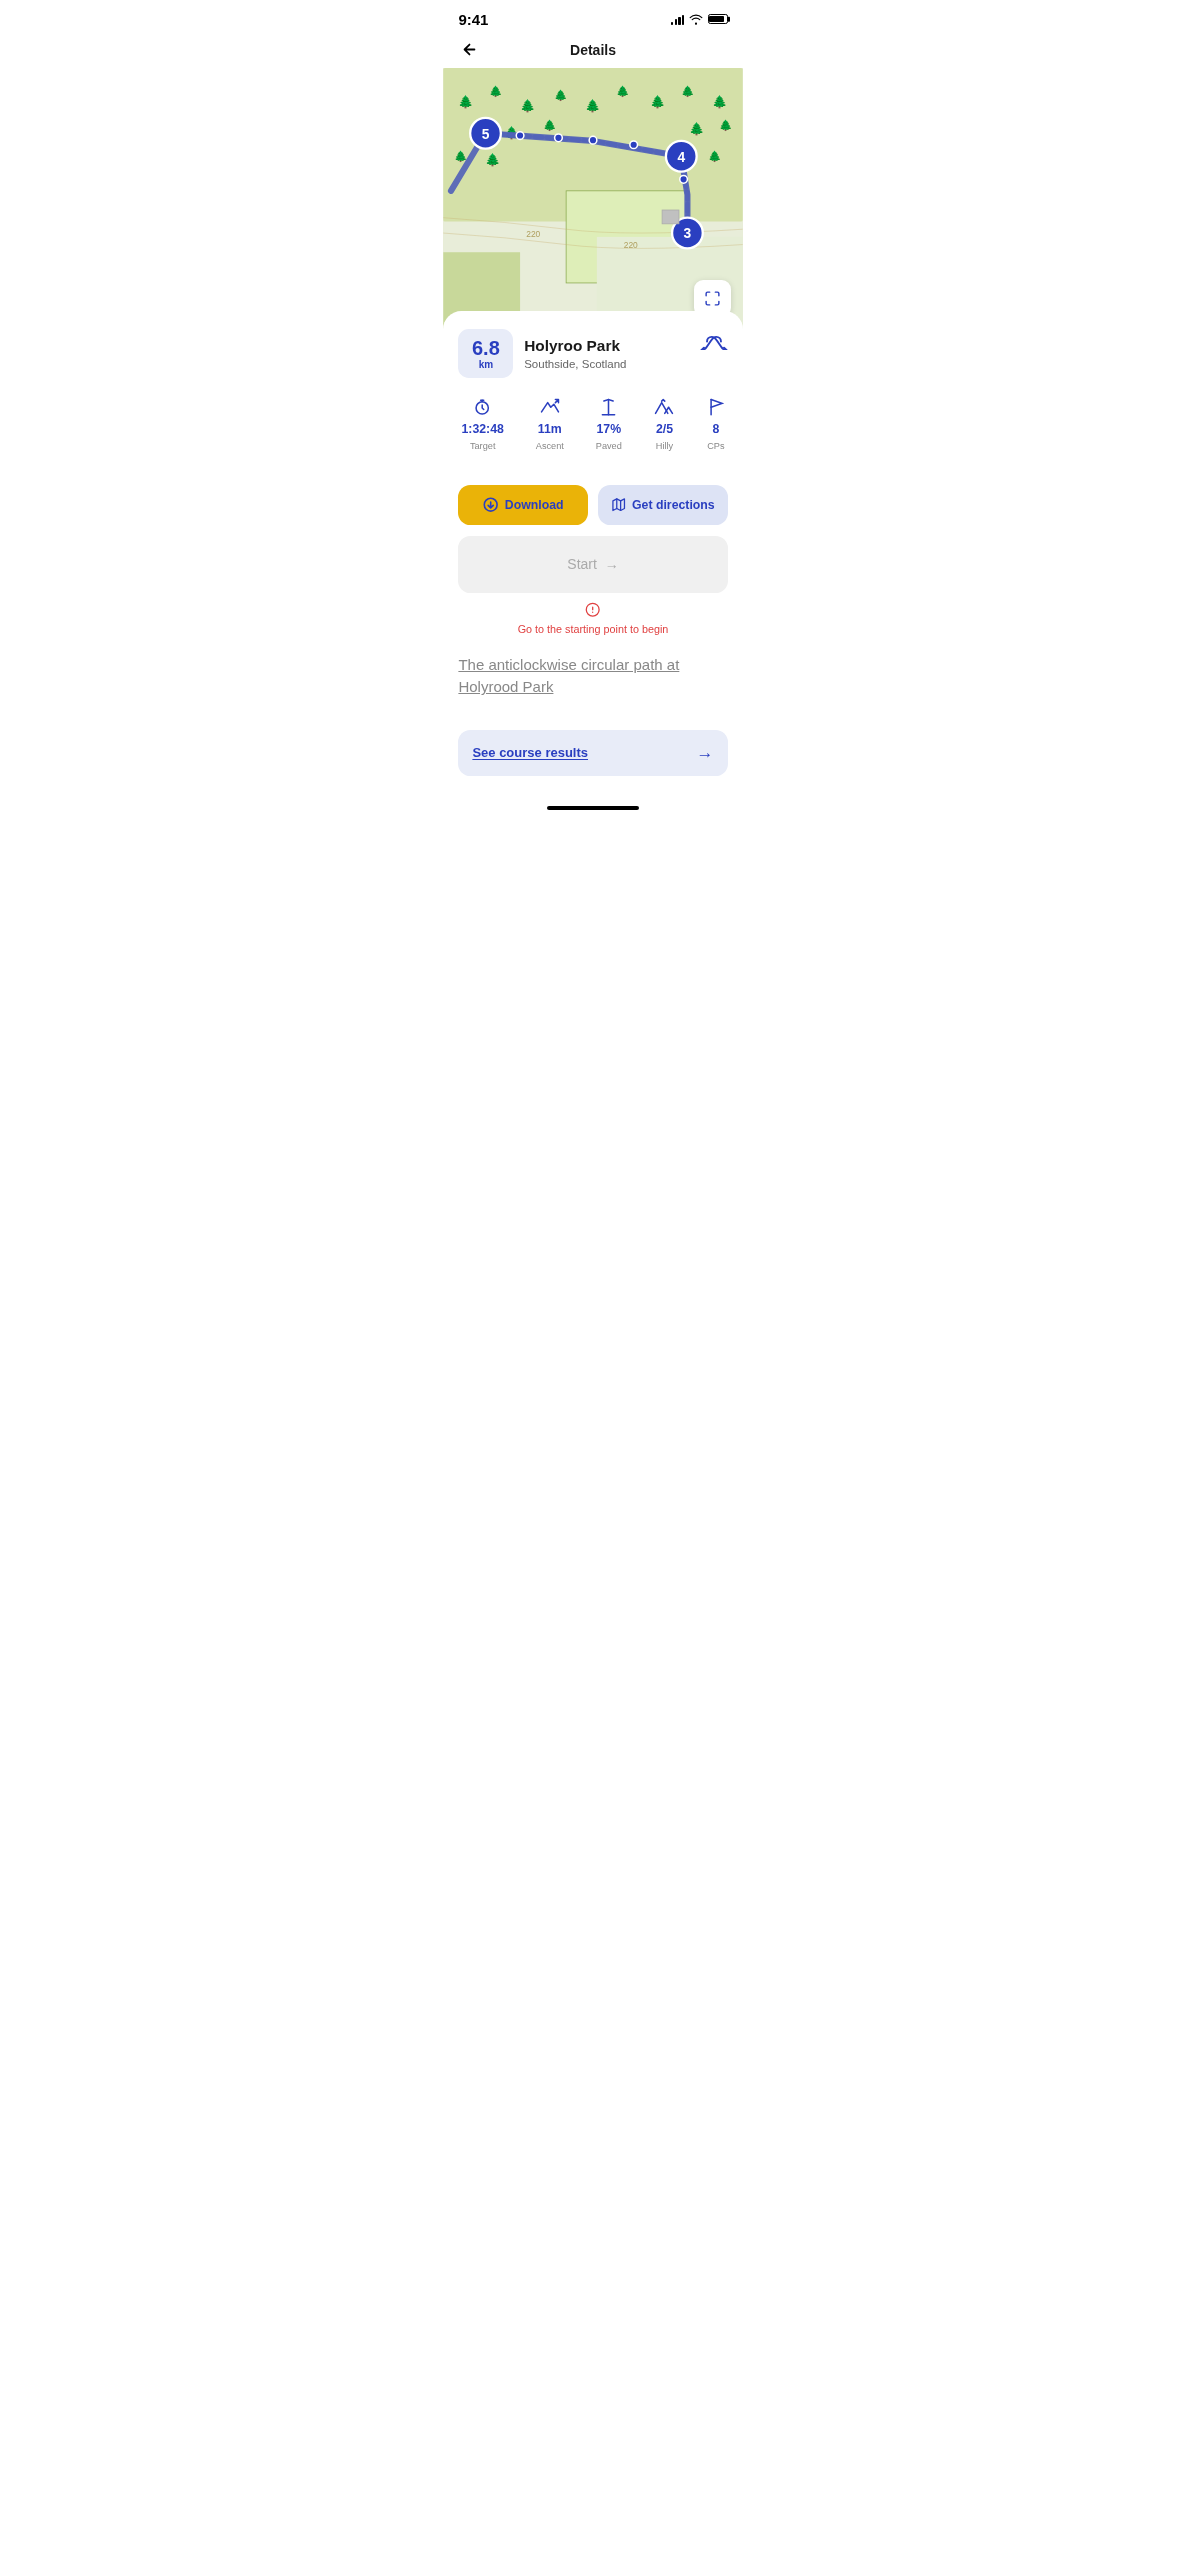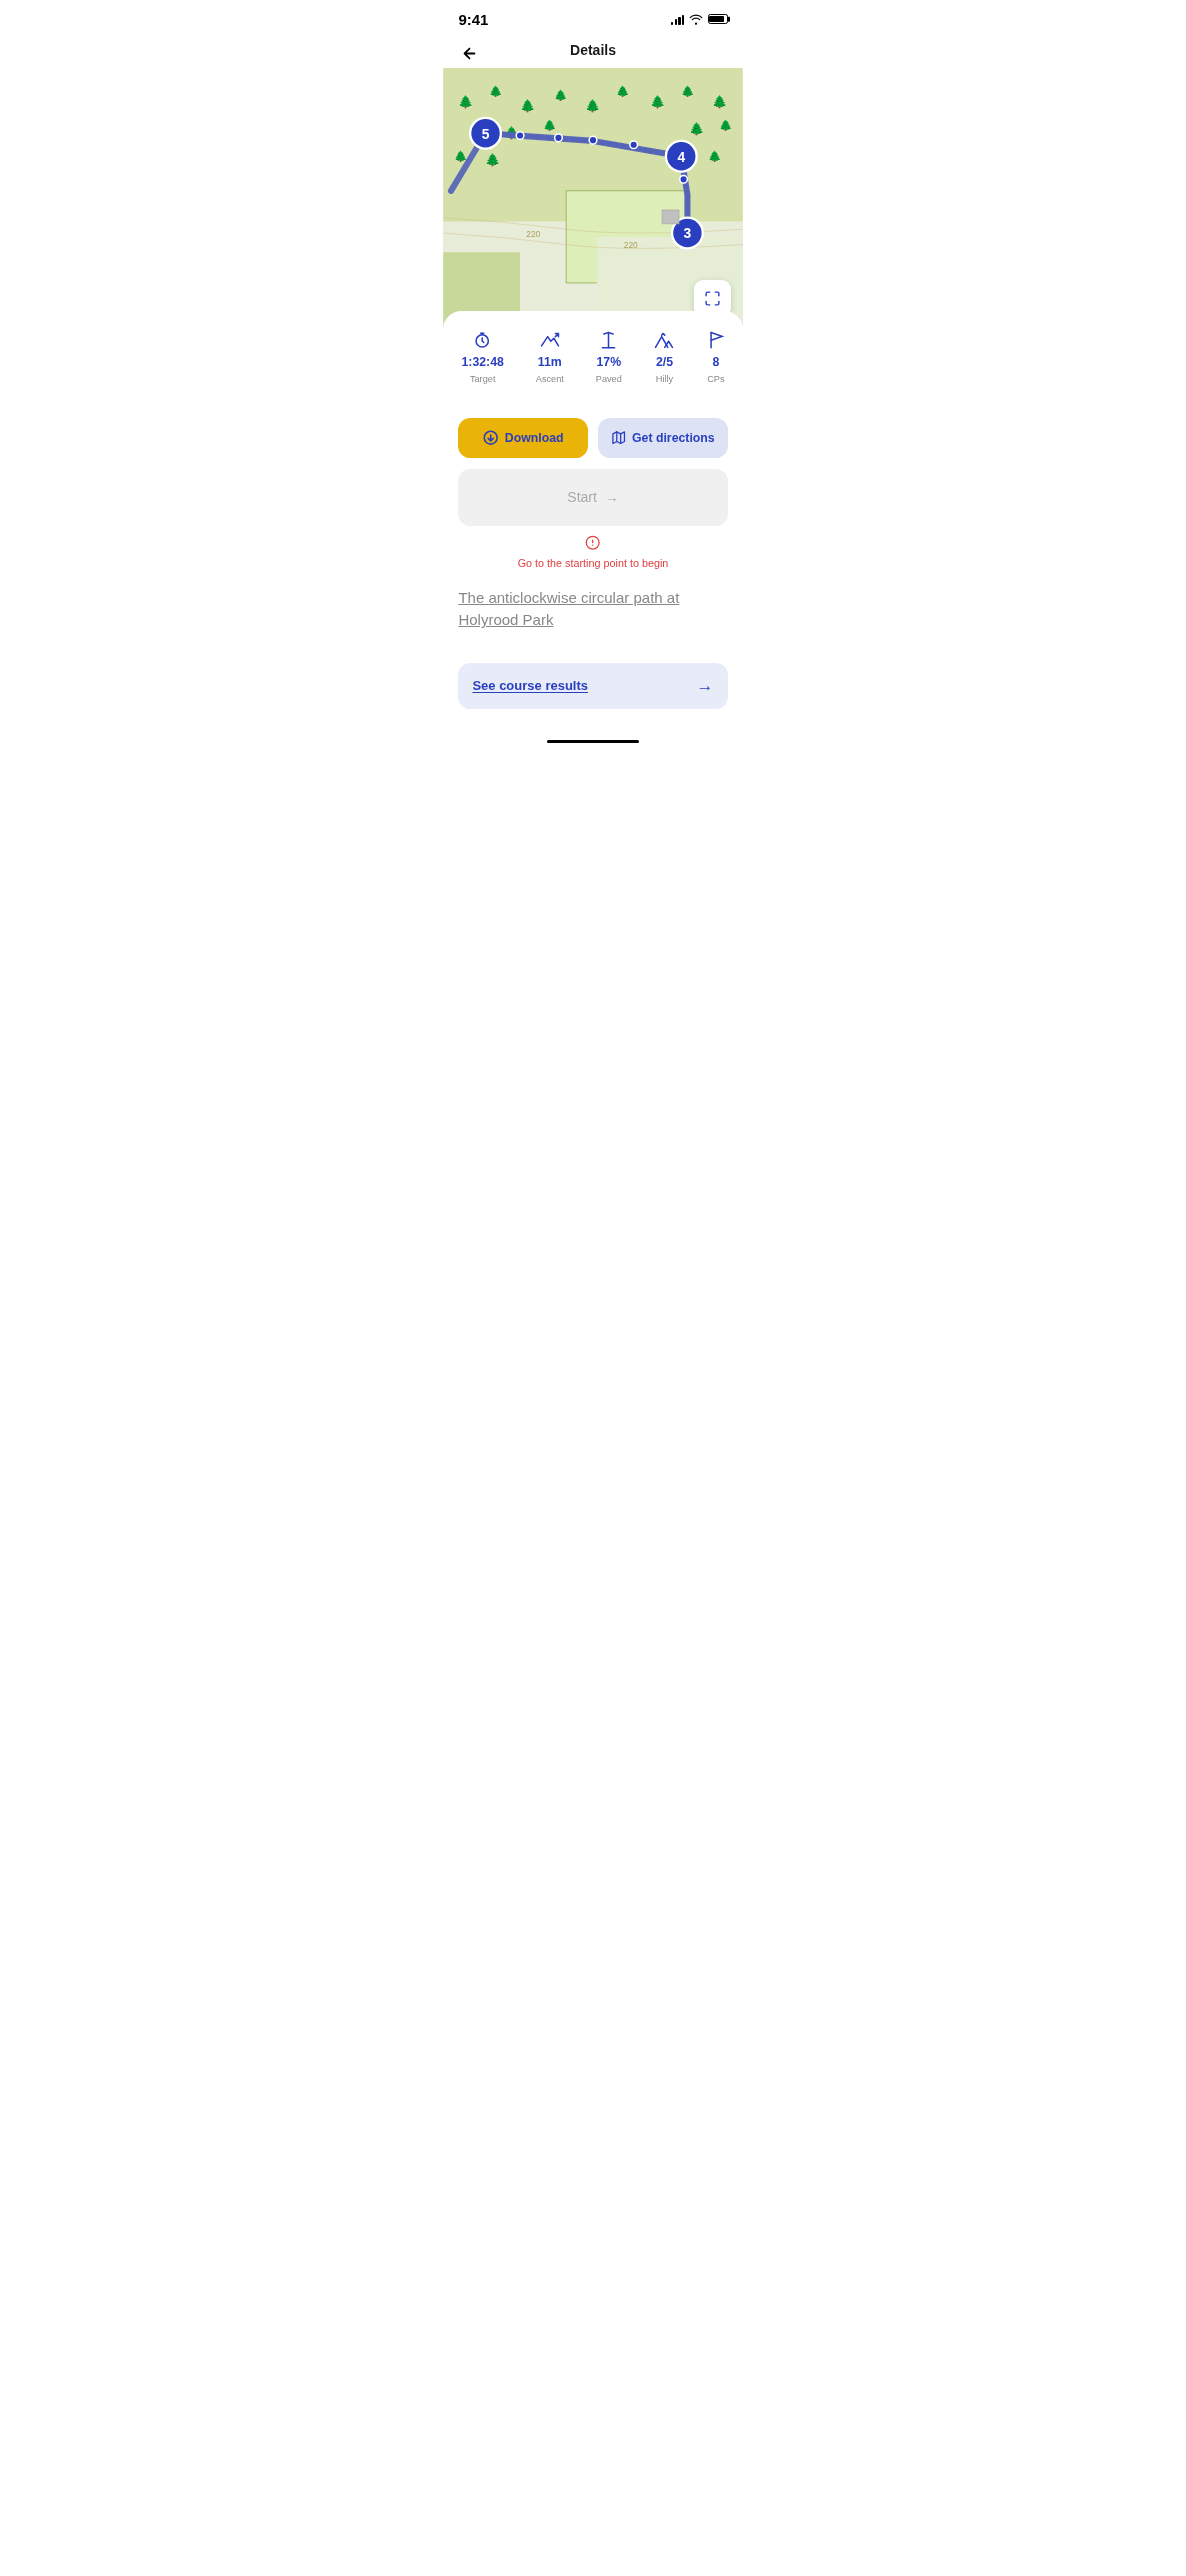--- a/index.html
+++ b/index.html
@@ -65,21 +65,21 @@
     .battery-fill {
       background: #000;
       border-radius: 0.8px;
       height: 100%;
       width: 90%;
     }
 
     
     .header {
       display: flex;
-      align-items: flex-start;
+      align-items: center;
       justify-content: center;
       padding: 7.7px 15.4px 10.8px;
       background: #fff;
       position: relative;
     }
     .back-button {
       position: absolute;
       left: 15.4px;
       background: none;
       border: none;
@@ -424,20 +424,40 @@
   
   <button class="expand-btn">
     <svg width="17" height="17" viewBox="0 0 24 24" fill="none" stroke="#2a3fc0" stroke-width="2" stroke-linecap="round" stroke-linejoin="round">
       <path d="M8 3H5a2 2 0 00-2 2v3m18 0V5a2 2 0 00-2-2h-3m0 18h3a2 2 0 002-2v-3M3 16v3a2 2 0 002 2h3"></path>
     </svg>
   </button>
 </div>
 
 <div class="content-card">
 
+  <div class="route-title-row">
+    <div class="route-title-left">
+      <div class="distance-badge">
+        <div class="distance-value">6.8</div>
+        <div class="distance-unit">km</div>
+      </div>
+      <div class="route-name-section">
+        <div class="route-name">Holyroo Park</div>
+        <div class="route-location">Southside, Scotland</div>
+      </div>
+    </div>
+    <div class="loop-icon">
+      <svg width="28" height="17" viewBox="0 0 36 22" fill="none" xmlns="http://www.w3.org/2000/svg">
+        <path d="M9 11C9 7.5 11.5 5 15 5C18 5 20 7 21.5 9.5L27.5 18C29 20.5 31 22 34 22" stroke="#2a3fc0" stroke-width="2.5" stroke-linecap="round" fill="none"></path>
+        <path d="M27 11C27 7.5 24.5 5 21 5C18 5 16 7 14.5 9.5L8.5 18C7 20.5 5 22 2 22" stroke="#2a3fc0" stroke-width="2.5" stroke-linecap="round" fill="none"></path>
+        <path d="M31 19 L34 22 L31 25" stroke="#2a3fc0" stroke-width="2.5" stroke-linecap="round" stroke-linejoin="round" fill="none"></path>
+        <path d="M5 19 L2 22 L5 25" stroke="#2a3fc0" stroke-width="2.5" stroke-linecap="round" stroke-linejoin="round" fill="none"></path>
+      </svg>
+    </div>
+  </div>
 
   <div class="stats-row">
 
     <div class="stat-item">
       <div class="stat-icon">
         <svg width="18.4" height="18.4" viewBox="0 0 24 24" fill="none" stroke="#2a3fc0" stroke-width="2" stroke-linecap="round">
           <circle cx="12" cy="13" r="8"></circle>
           <path d="M12 9v4l2 2"></path>
           <path d="M10 3h4"></path>
           <path d="M12 3v2"></path>

